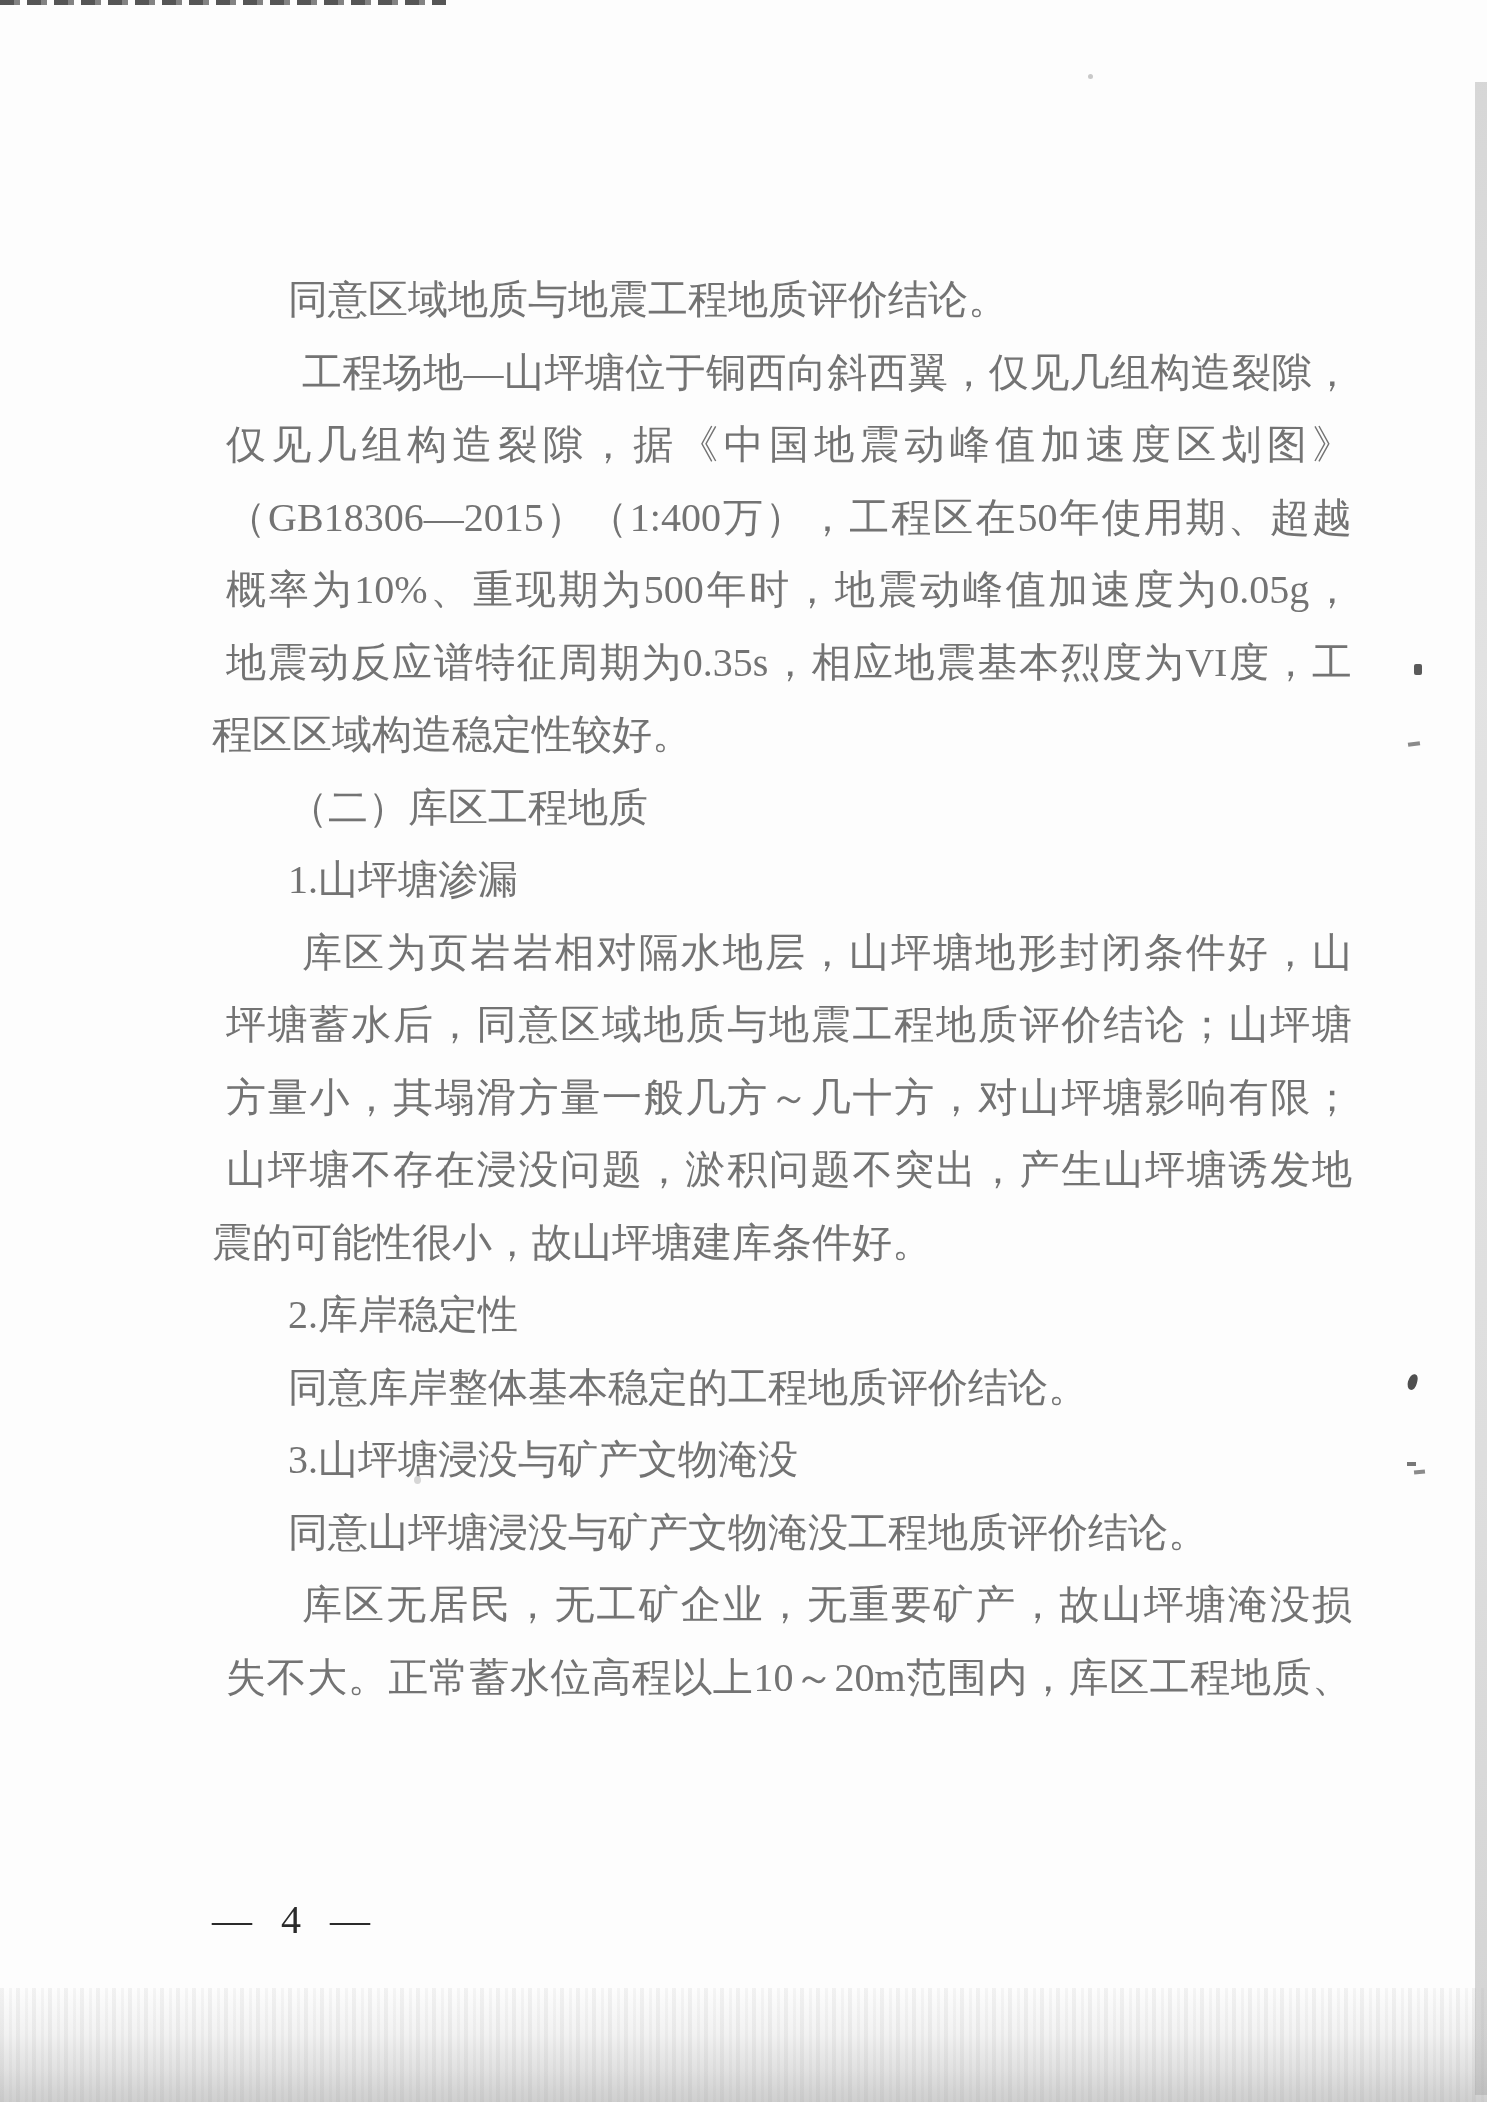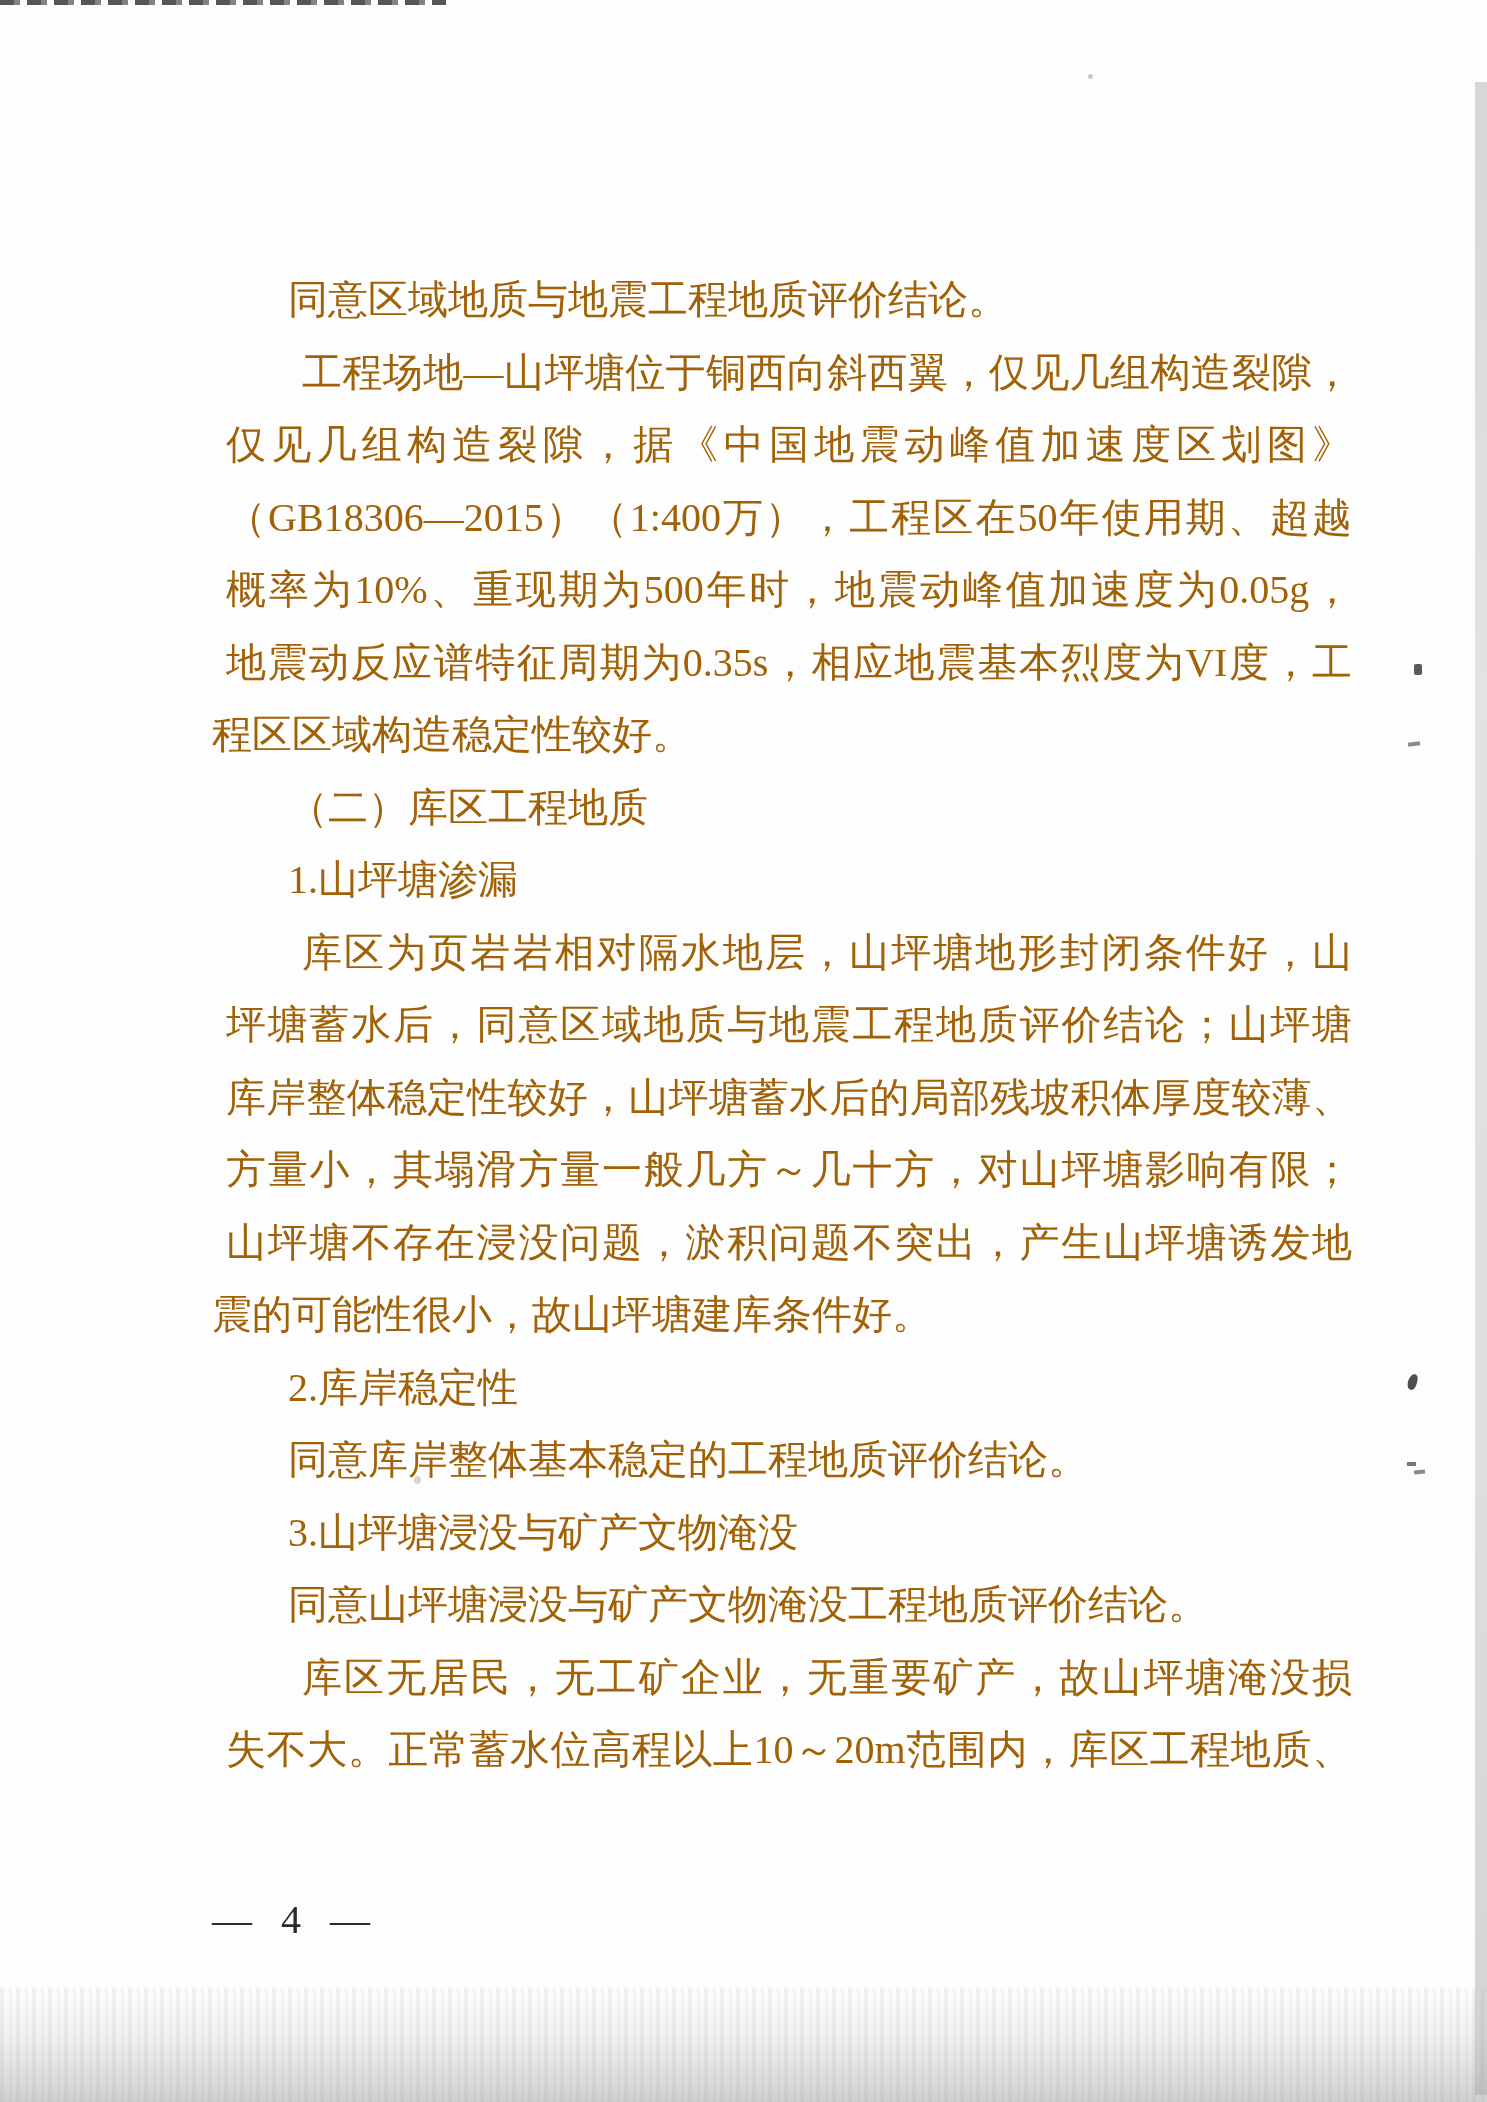--- a/index.html
+++ b/index.html
@@ -14,21 +14,21 @@
   
   .textblock{
     position:absolute;
     left:212px;top:264px;width:1140px;
   }
   .ln{
     margin:0;
     height:72.5px;
     line-height:72.5px;
     font-size:40px;
-    color:#a16207;
+    color:#737373;
     white-space:normal;
   }
   .ind{text-indent:76px;}
   .just{
     text-align:justify;
     text-align-last:justify;
     text-justify:inter-character;
     margin-left:14px;
   }
   .footer{
@@ -88,21 +88,20 @@
     <p class="ln ind just">工程场地—山坪塘位于铜西向斜西翼，仅见几组构造裂隙，</p>
     <p class="ln just">仅见几组构造裂隙，据《中国地震动峰值加速度区划图》</p>
     <p class="ln just">（GB18306—2015）（1:400万），工程区在50年使用期、超越</p>
     <p class="ln just">概率为10%、重现期为500年时，地震动峰值加速度为0.05g，</p>
     <p class="ln just">地震动反应谱特征周期为0.35s，相应地震基本烈度为VI度，工</p>
     <p class="ln">程区区域构造稳定性较好。</p>
     <p class="ln ind">（二）库区工程地质</p>
     <p class="ln ind">1.山坪塘渗漏</p>
     <p class="ln ind just">库区为页岩岩相对隔水地层，山坪塘地形封闭条件好，山</p>
     <p class="ln just">坪塘蓄水后，同意区域地质与地震工程地质评价结论；山坪塘</p>
-    <p class="ln just">库岸整体稳定性较好，山坪塘蓄水后的局部残坡积体厚度较薄、</p>
     <p class="ln just">方量小，其塌滑方量一般几方～几十方，对山坪塘影响有限；</p>
     <p class="ln just">山坪塘不存在浸没问题，淤积问题不突出，产生山坪塘诱发地</p>
     <p class="ln">震的可能性很小，故山坪塘建库条件好。</p>
     <p class="ln ind">2.库岸稳定性</p>
     <p class="ln ind">同意库岸整体基本稳定的工程地质评价结论。</p>
     <p class="ln ind">3.山坪塘浸没与矿产文物淹没</p>
     <p class="ln ind">同意山坪塘浸没与矿产文物淹没工程地质评价结论。</p>
     <p class="ln ind just">库区无居民，无工矿企业，无重要矿产，故山坪塘淹没损</p>
     <p class="ln just">失不大。正常蓄水位高程以上10～20m范围内，库区工程地质、</p>
   </main>

